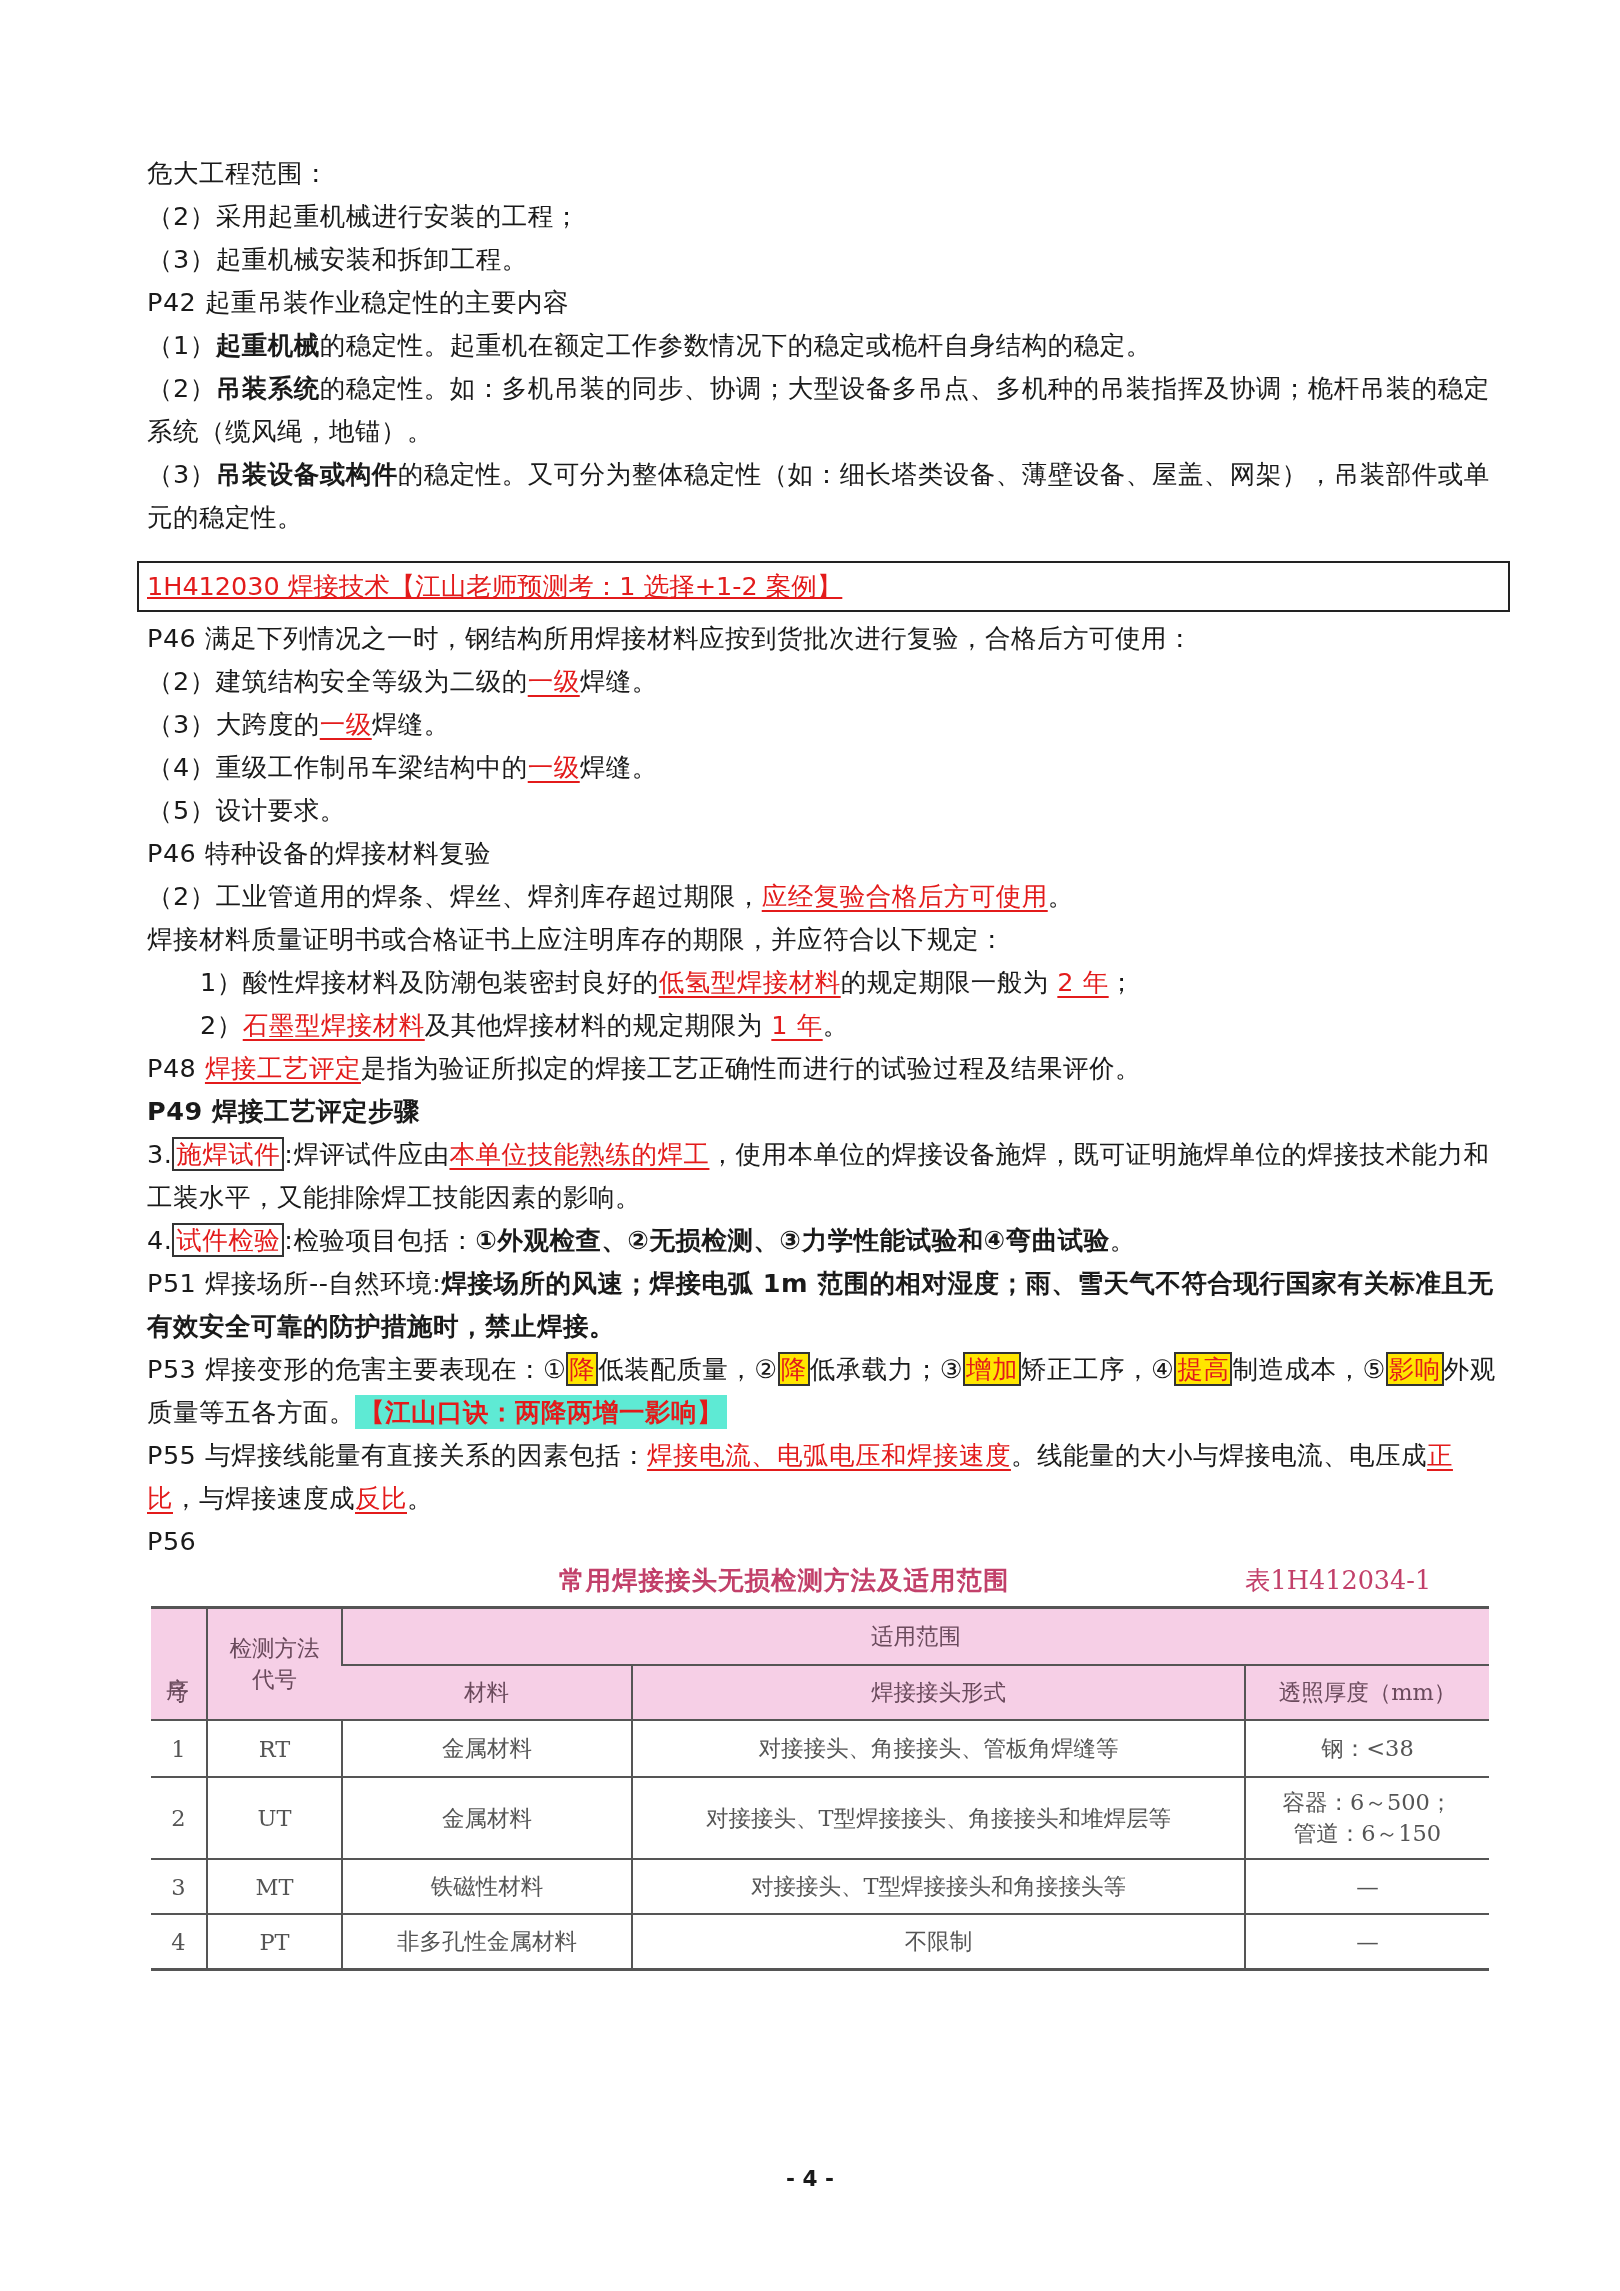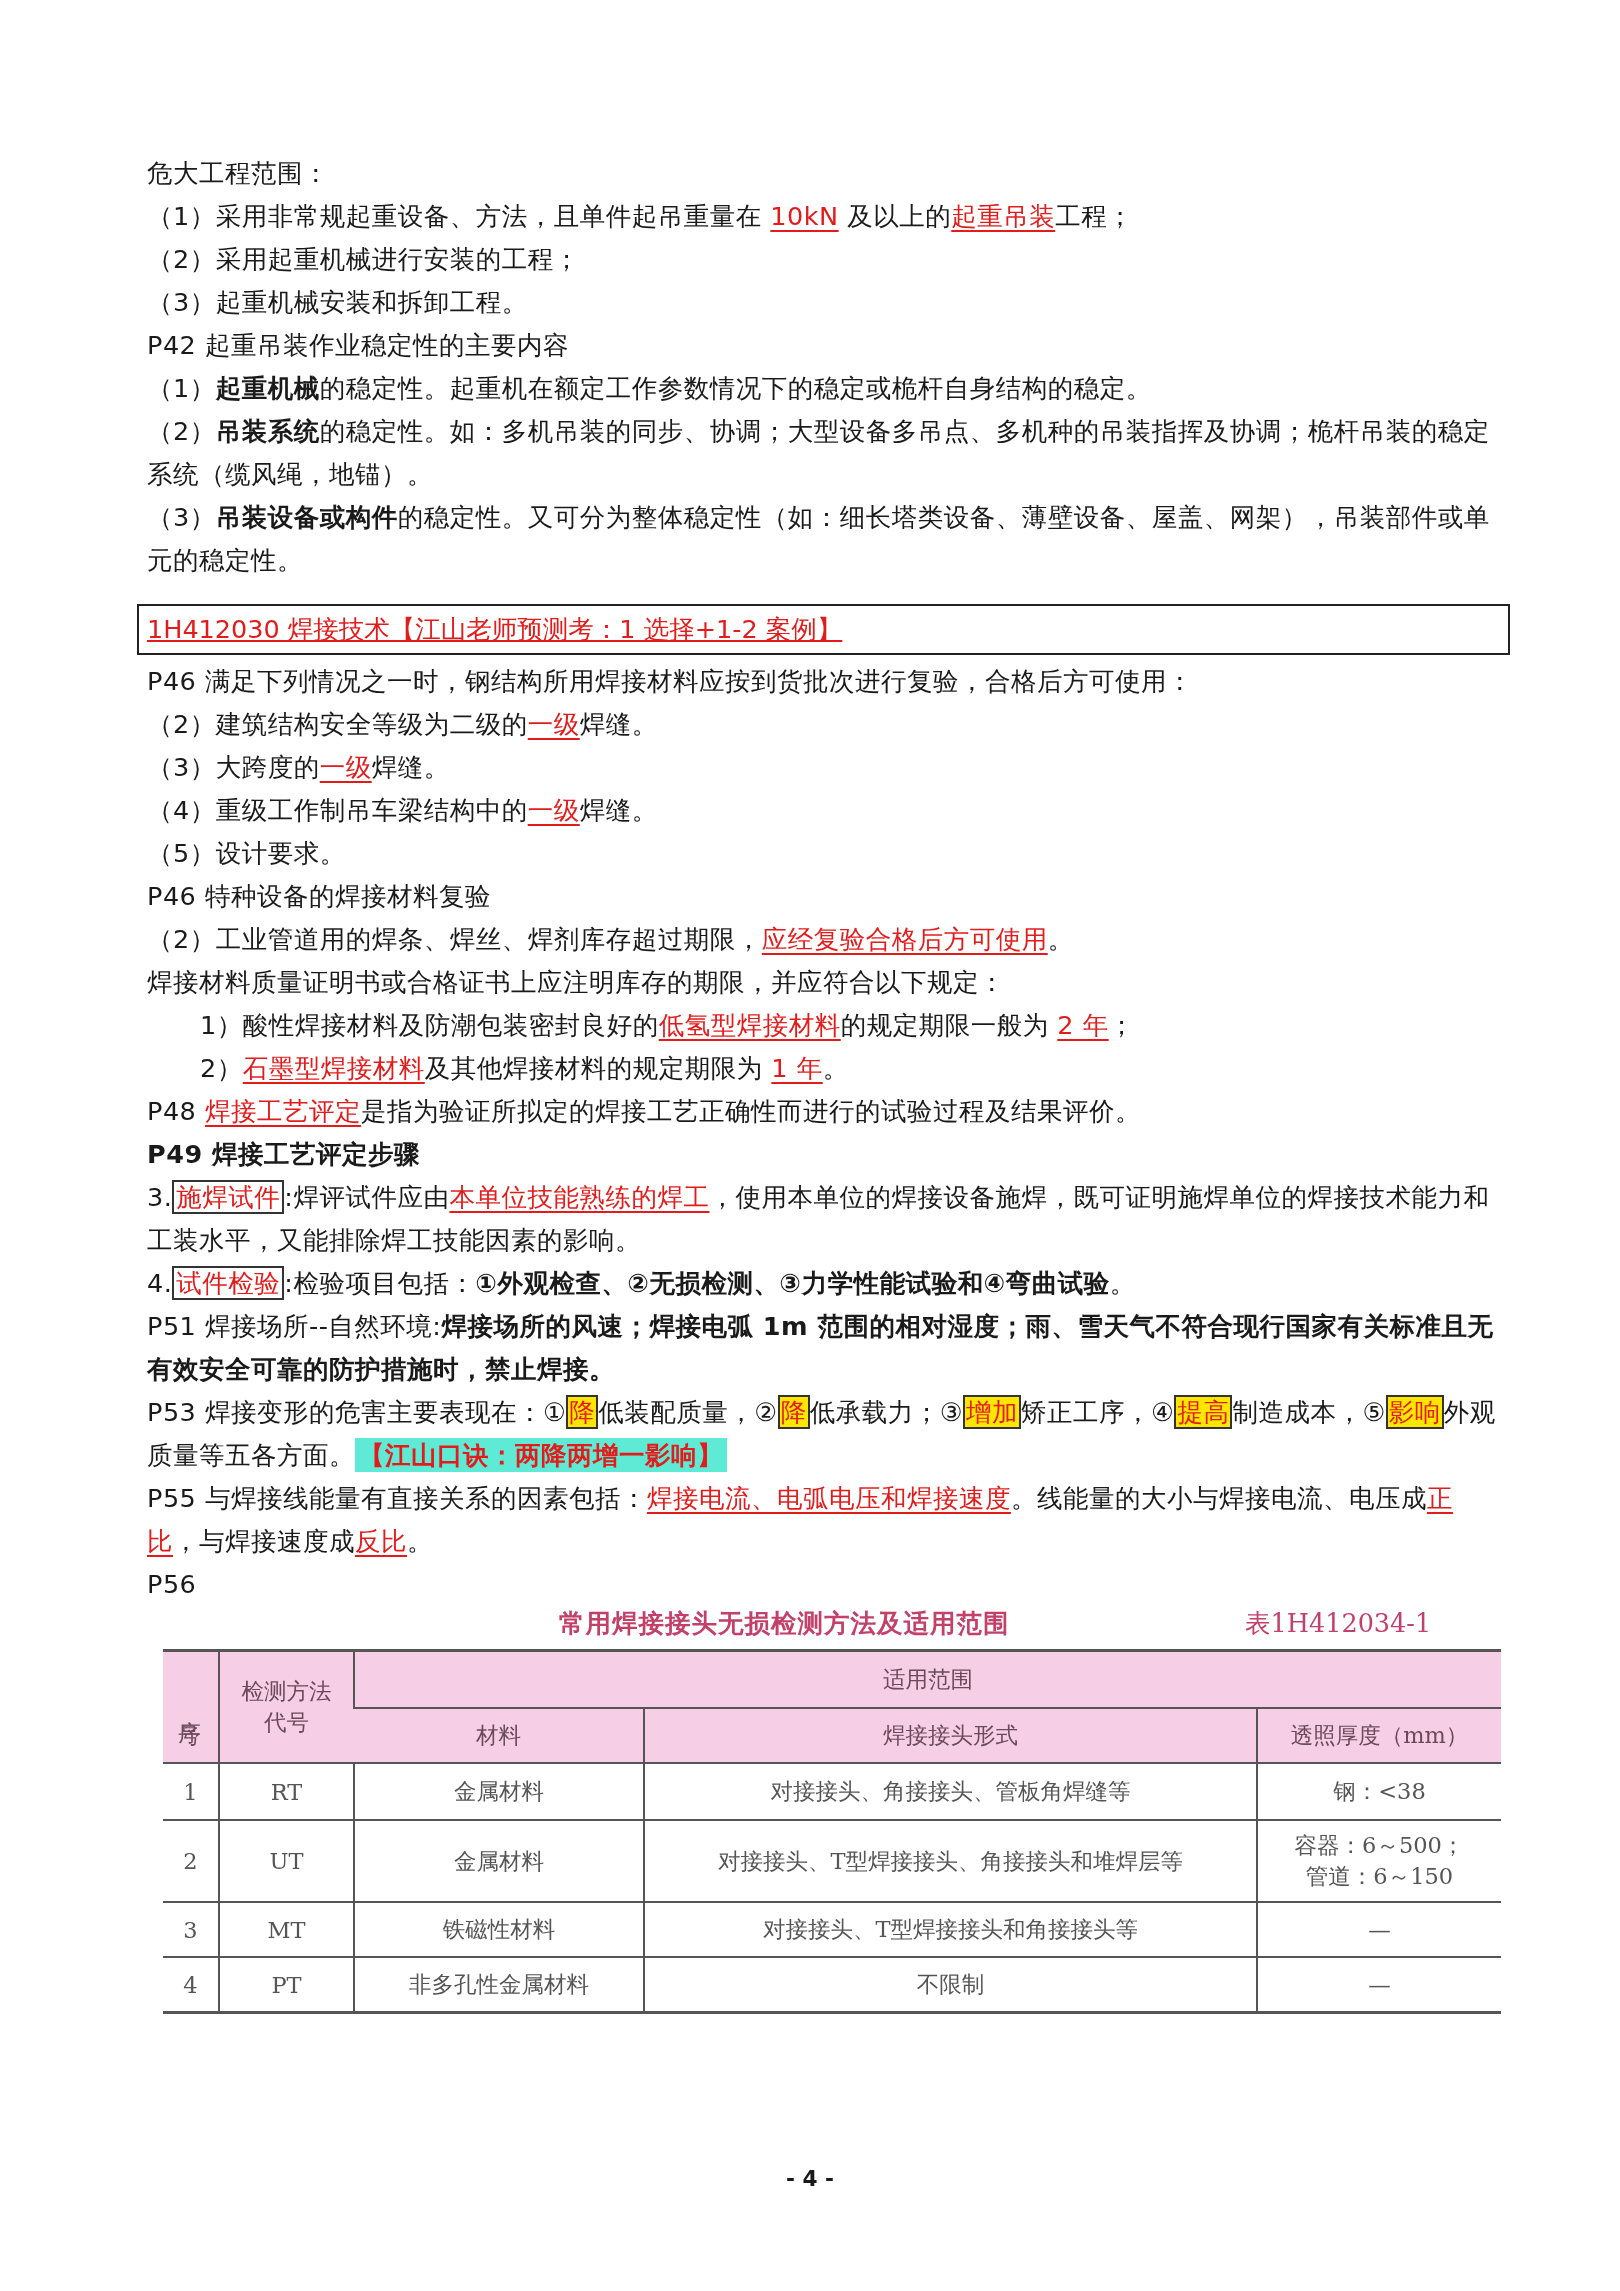--- a/index.html
+++ b/index.html
@@ -14,39 +14,36 @@
   .ub { text-decoration-color: #333; text-decoration-thickness: 2.9px; text-underline-offset: 5.9px; }
   .b { font-weight: bold; }
   .boxed { border: 2px solid #333; padding: 0 2px; }
   .hl { background: #ffe600; border: 2px solid #333; padding: 0 1px; }
   .hl-wide { background: #5eead4; color: #e31b1b; font-weight: bold; padding: 2px 3.9px; }
   .section-box { border: 2px solid #222; height: 47px; margin: 21.6px -9.8px 5.9px -9.8px; padding-left: 7.8px;
                  display: flex; align-items: center; font-size: 25.5px; color: #e31b1b; text-decoration: underline; }
   .table-title { position: absolute; left: 0; right: 0; font-size: 25.5px; color: #c2406a; }
   .table-title .t { position: absolute; left: 412px; top: 0; letter-spacing: 1px; font-weight: bold; }
   .table-title .n { position: absolute; left: 1098px; top: 0; font-family: "DejaVu Serif", serif; font-weight: normal; }
-  table.nd { position: absolute; left: 16px; width: 1338px; border-collapse: collapse; font-family: "DejaVu Serif", "Liberation Serif", serif; font-size: 22.5px; color: #555; }
+  table.nd { position: absolute; left: 4px; width: 1338px; border-collapse: collapse; font-family: "DejaVu Serif", "Liberation Serif", serif; font-size: 22.5px; color: #555; }
   table.nd td, table.nd th { border-left: 2px solid #555; text-align: center; font-weight: normal; }
   table.nd td:first-child, table.nd th:first-child { border-left: none; }
   table.nd thead th { background: #f6cfe6; color: #6a4a5c; }
   table.nd thead tr:first-child th { border-top: 3.9px solid #555; height: 53px; }
   table.nd thead tr.sub th { border-top: 2.9px solid #555; height: 51px; }
   table.nd tbody td { border-top: 2.9px solid #555; }
   table.nd tbody tr:last-child td { border-bottom: 3.9px solid #555; }
   .footer { position: absolute; top: 2166px; left: 0; width: 1620px; text-align: center; font-size: 21.6px; font-weight: bold; }
 </style>
 </head>
 <body>
 
 <div class="page">
 
   <div class="line">危大工程范围：</div>
-  <div class="line">
-    <span>（1）采用非常规起重设备、方法，且单件起吊重量在 </span><span class="red u">10kN</span><span> 及以上的</span><span class="red u">起重吊装</span><span>工程；</span>
-  </div>
   <div class="line">（2）采用起重机械进行安装的工程；</div>
   <div class="line">（3）起重机械安装和拆卸工程。</div>
 
   <div class="line">P42 起重吊装作业稳定性的主要内容</div>
   <div class="line wrap"><span>（1）</span><span class="b">起重机械</span><span>的稳定性。起重机在额定工作参数情况下的稳定或桅杆自身结构的稳定。</span></div>
   <div class="line wrap"><span>（2）</span><span class="b">吊装系统</span><span>的稳定性。如：多机吊装的同步、协调；大型设备多吊点、多机种的吊装指挥及协调；桅杆吊装的稳定系统（缆风绳，地锚）。</span></div>
   <div class="line wrap"><span>（3）</span><span class="b">吊装设备或构件</span><span>的稳定性。又可分为整体稳定性（如：细长塔类设备、薄壁设备、屋盖、网架），吊装部件或单元的稳定性。</span></div>
 
   <div class="section-box">1H412030 焊接技术【江山老师预测考：1 选择+1-2 案例】</div>
 

